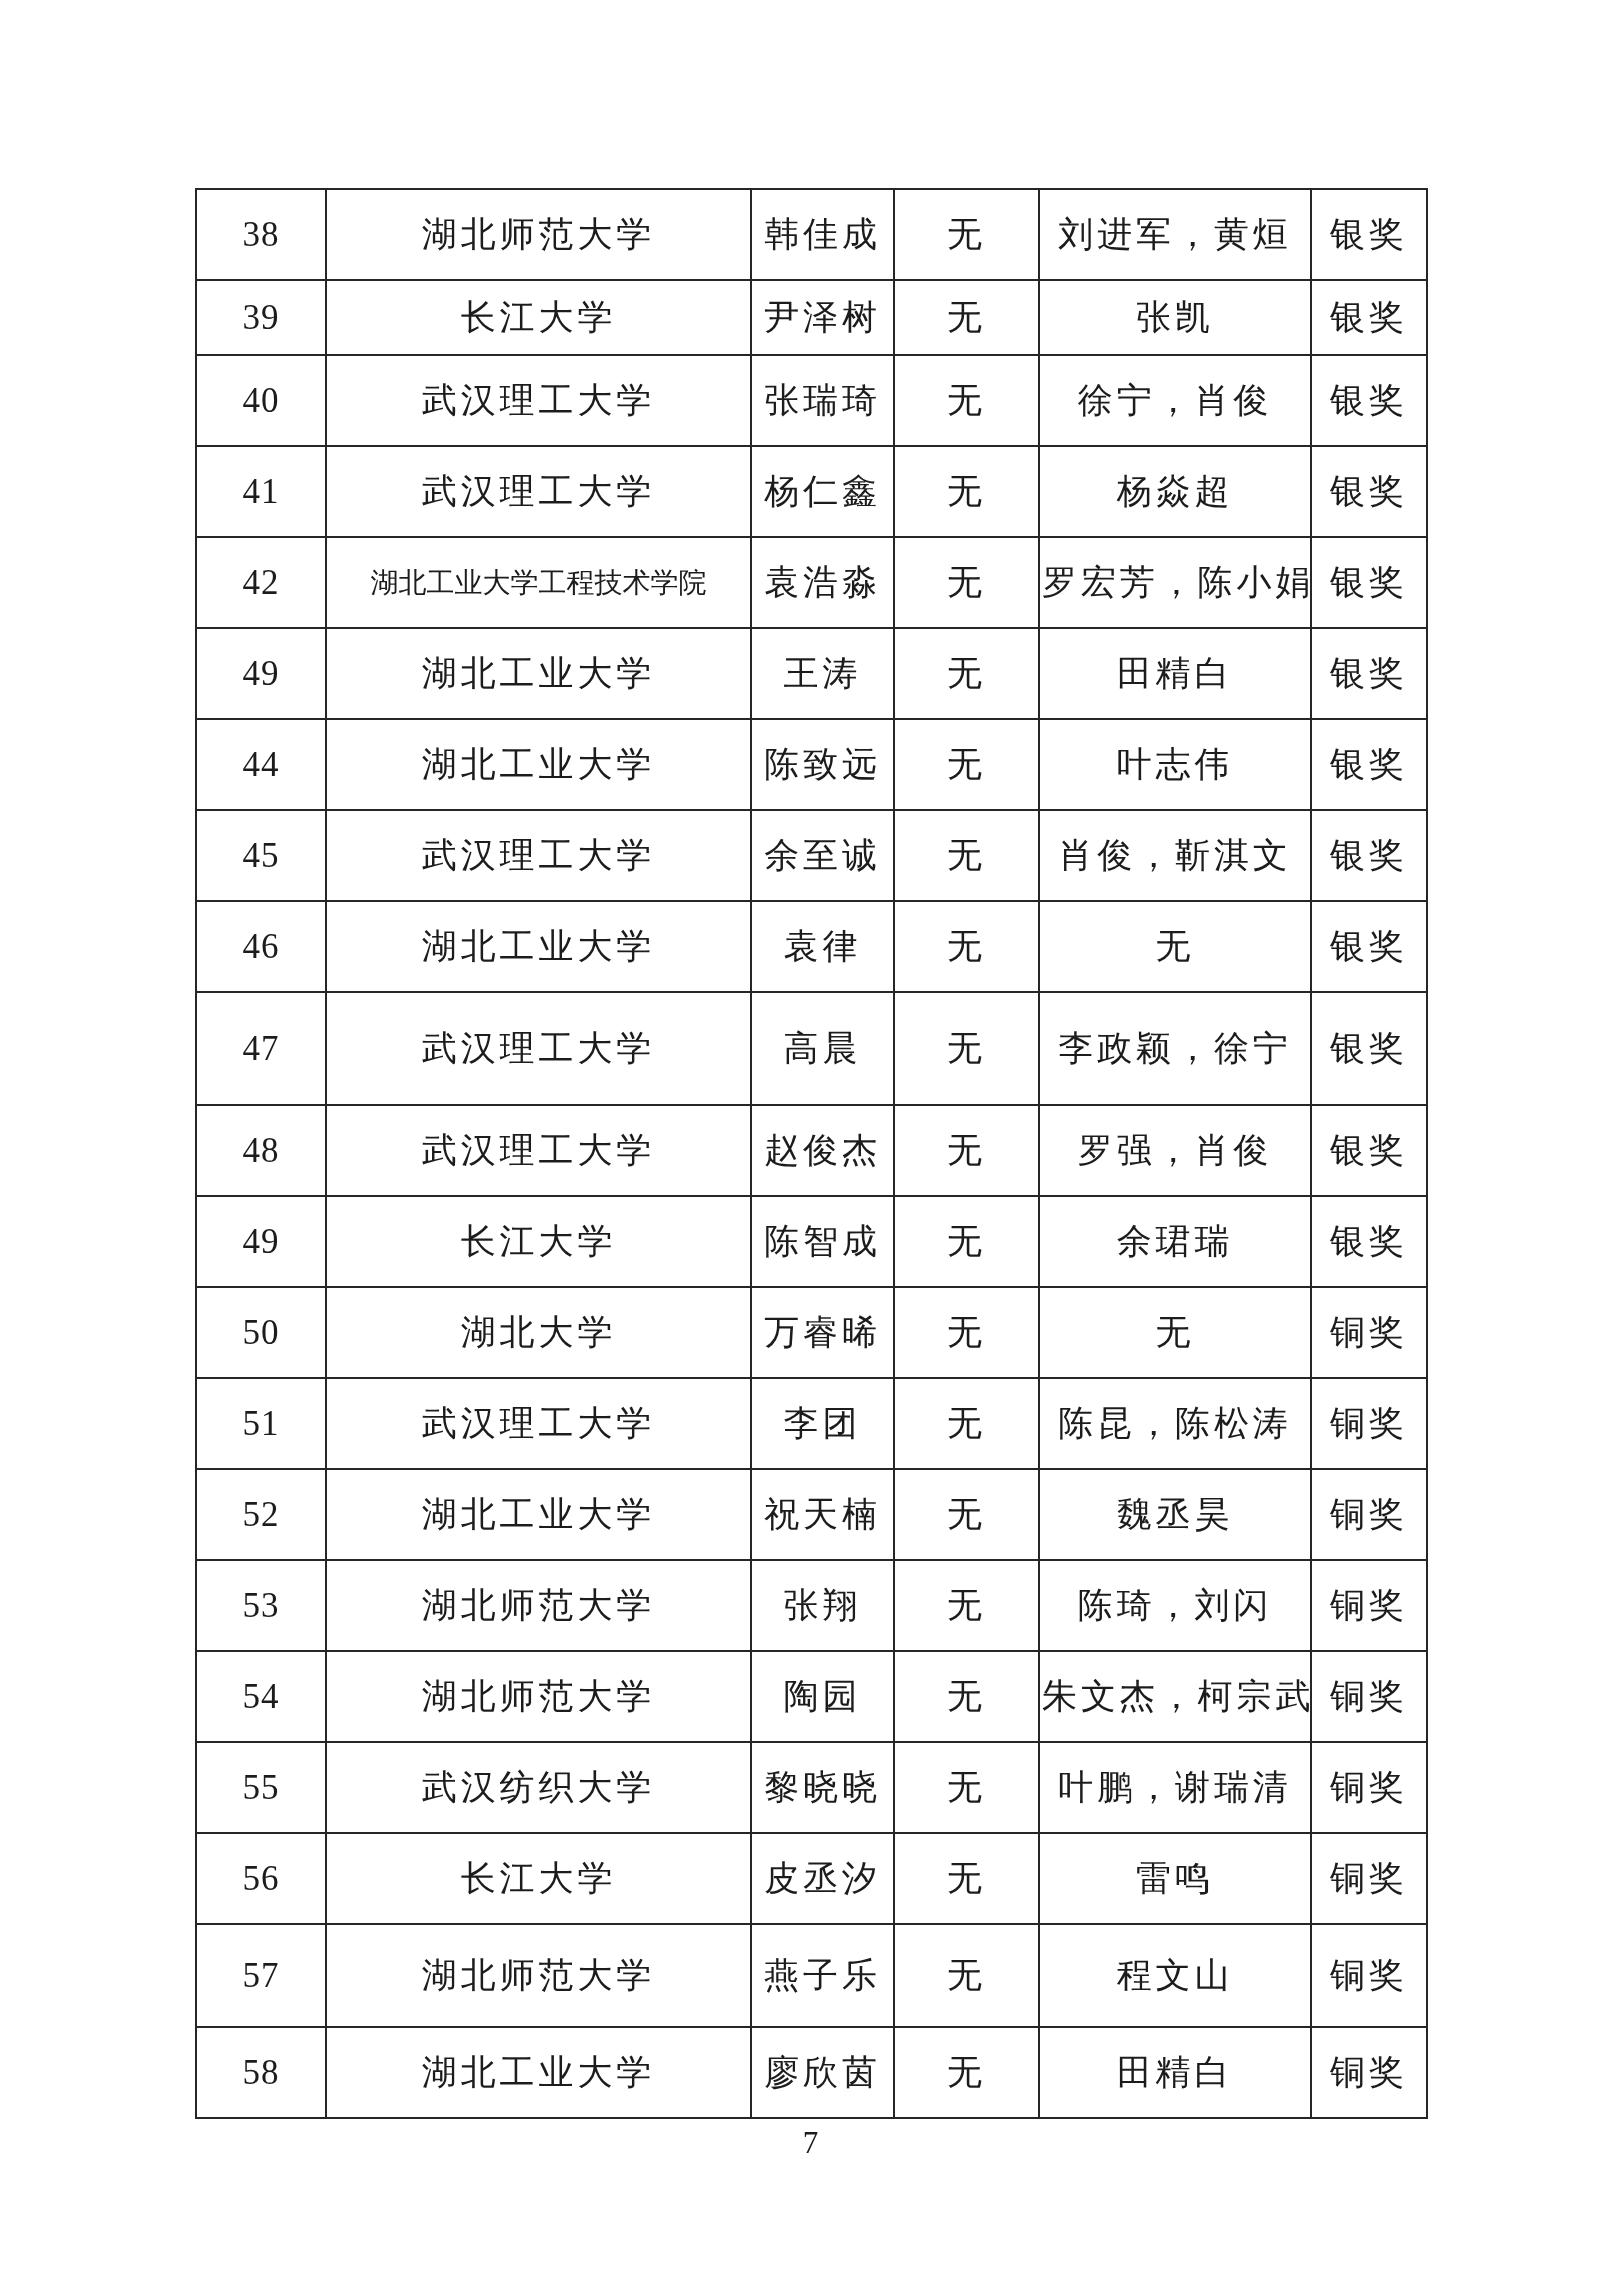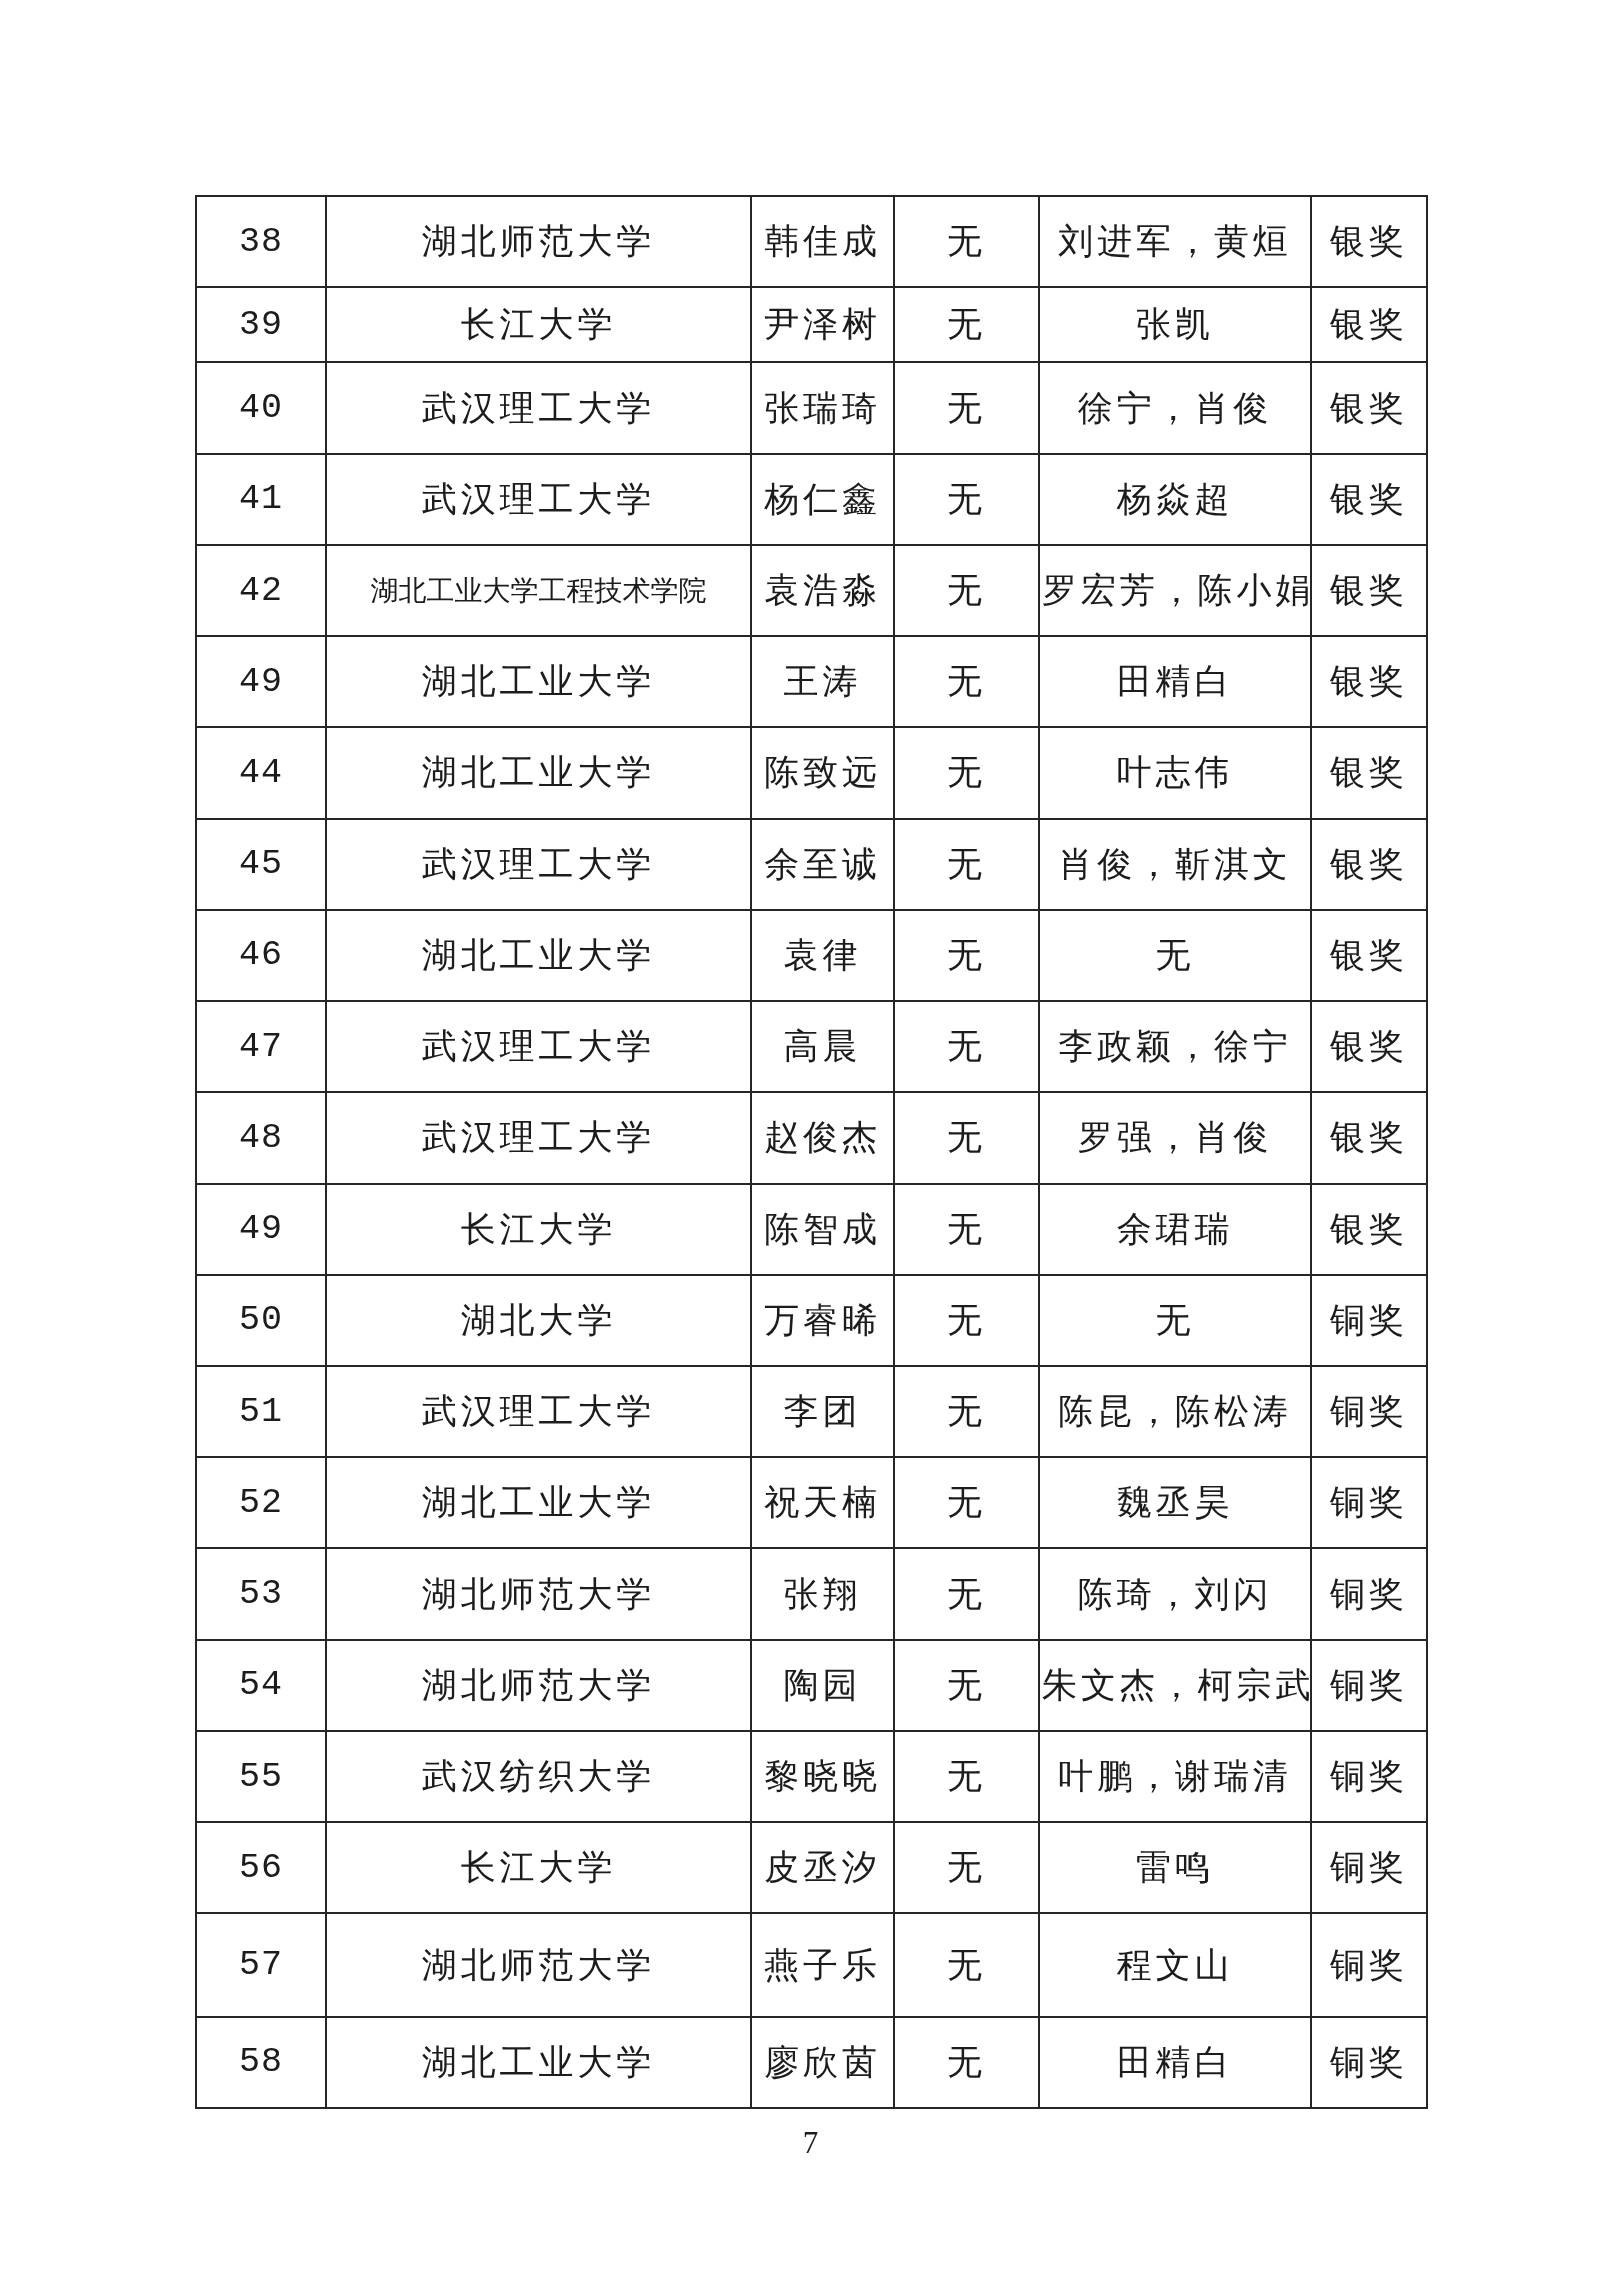--- a/index.html
+++ b/index.html
@@ -12,26 +12,25 @@
     width: 1621px;
     height: 2293px;
     background: #ffffff;
     font-family: "Liberation Serif", "DejaVu Serif", serif;
     color: #1c1c1c;
     overflow: hidden;
   }
   table.award-table {
     position: absolute;
     left: 195px;
-    top: 195px;
+    top: 188px;
     width: 1232px;
     height: 1914px;
     border-collapse: collapse;
     table-layout: fixed;
-    font-family: Liberation Mono, monospace;
   }
   table.award-table td {
     border: 2px solid #262626;
     text-align: center;
     vertical-align: middle;
     font-size: 35px;
     letter-spacing: 3.9px;
     padding: 0 2px;
     overflow: hidden;
     white-space: nowrap;
@@ -133,21 +132,21 @@
           <td>银奖</td>
         </tr>
         <tr style="height: 91px;">
           <td class="num">46</td>
           <td>湖北工业大学</td>
           <td>袁律</td>
           <td>无</td>
           <td>无</td>
           <td>银奖</td>
         </tr>
-        <tr style="height: 91px;">
+        <tr style="height: 113px;">
           <td class="num">47</td>
           <td>武汉理工大学</td>
           <td>高晨</td>
           <td>无</td>
           <td>李政颖，徐宁</td>
           <td>银奖</td>
         </tr>
         <tr style="height: 91px;">
           <td class="num">48</td>
           <td>武汉理工大学</td>

